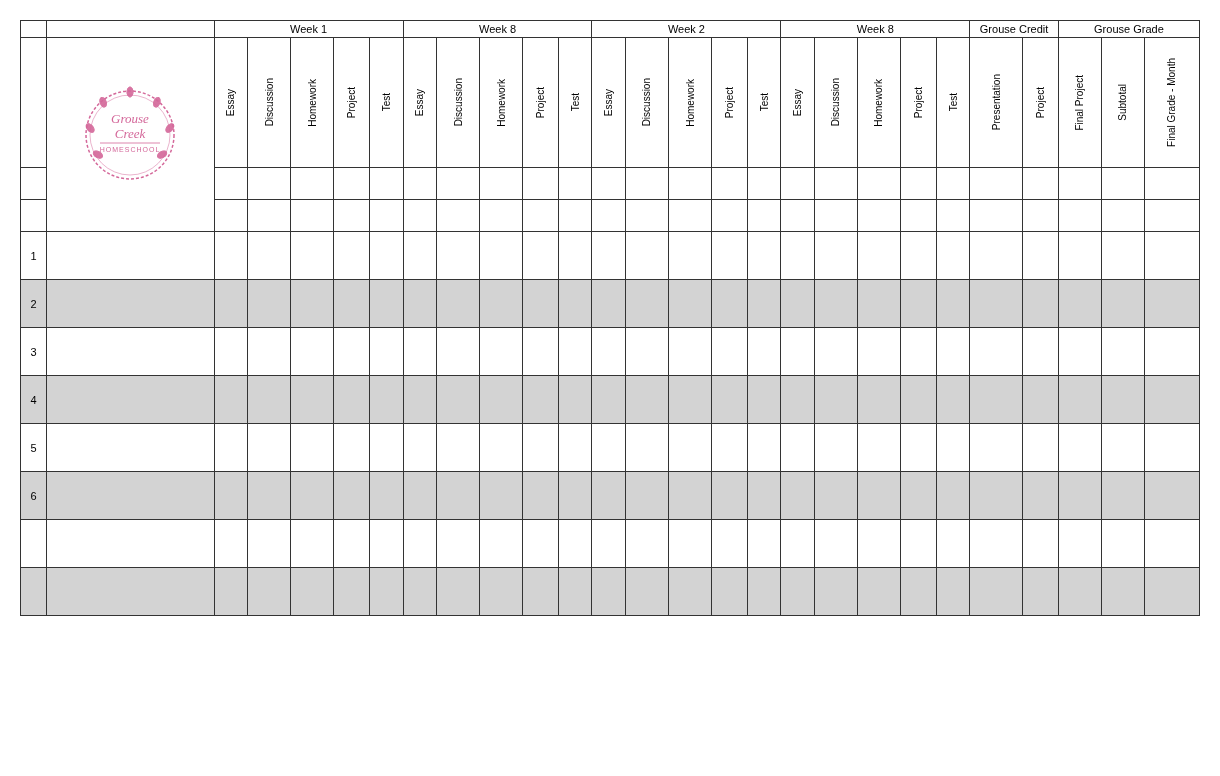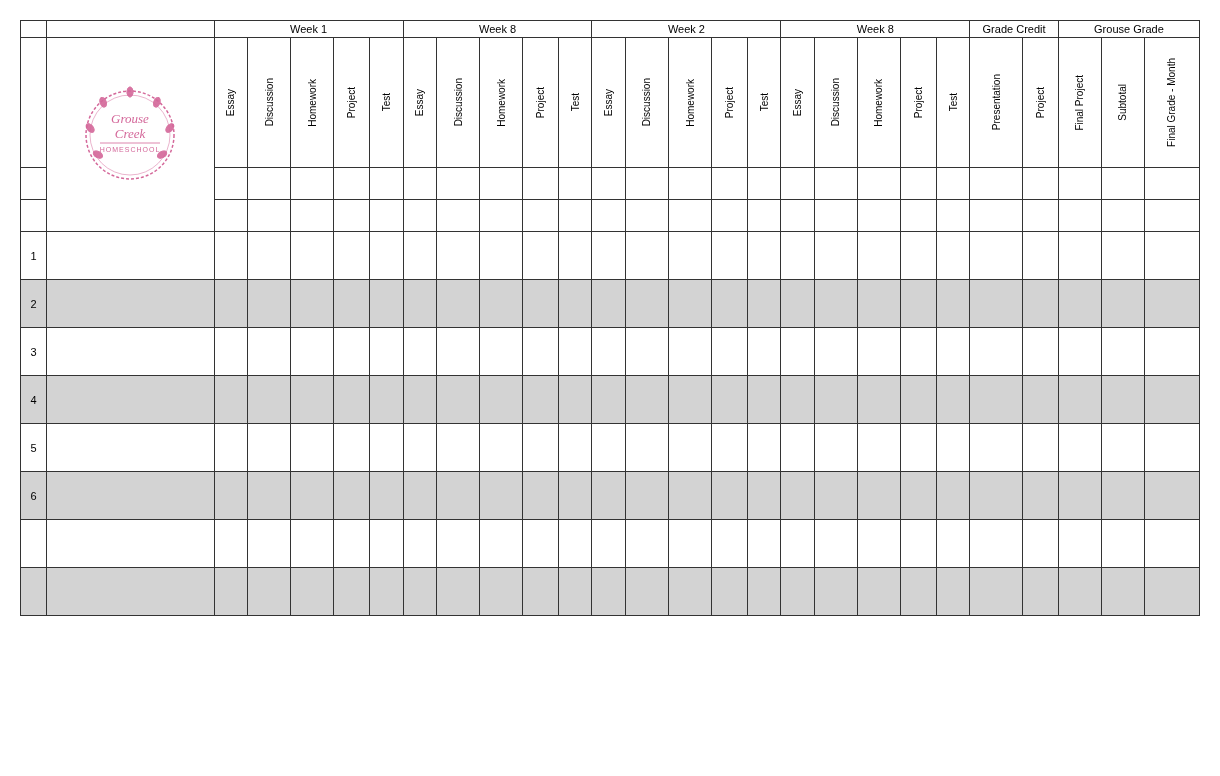--- a/index.html
+++ b/index.html
@@ -142,21 +142,21 @@
 
       <td colspan="5" class="week-header">
         <span>Week 2</span>
       </td>
 
       <td colspan="5" class="week-header">
         <span>Week 8</span>
       </td>
 
       <td colspan="2" class="week-header">
-        <span>Grade Credit</span>
+        <span>Grouse Credit</span>
       </td>
 
       <td colspan="3" class="week-header">
         <span>Grouse Grade</span>
       </td>
     </tr>
 
     <tr class="header-row header-tall">
       <td></td>
 

